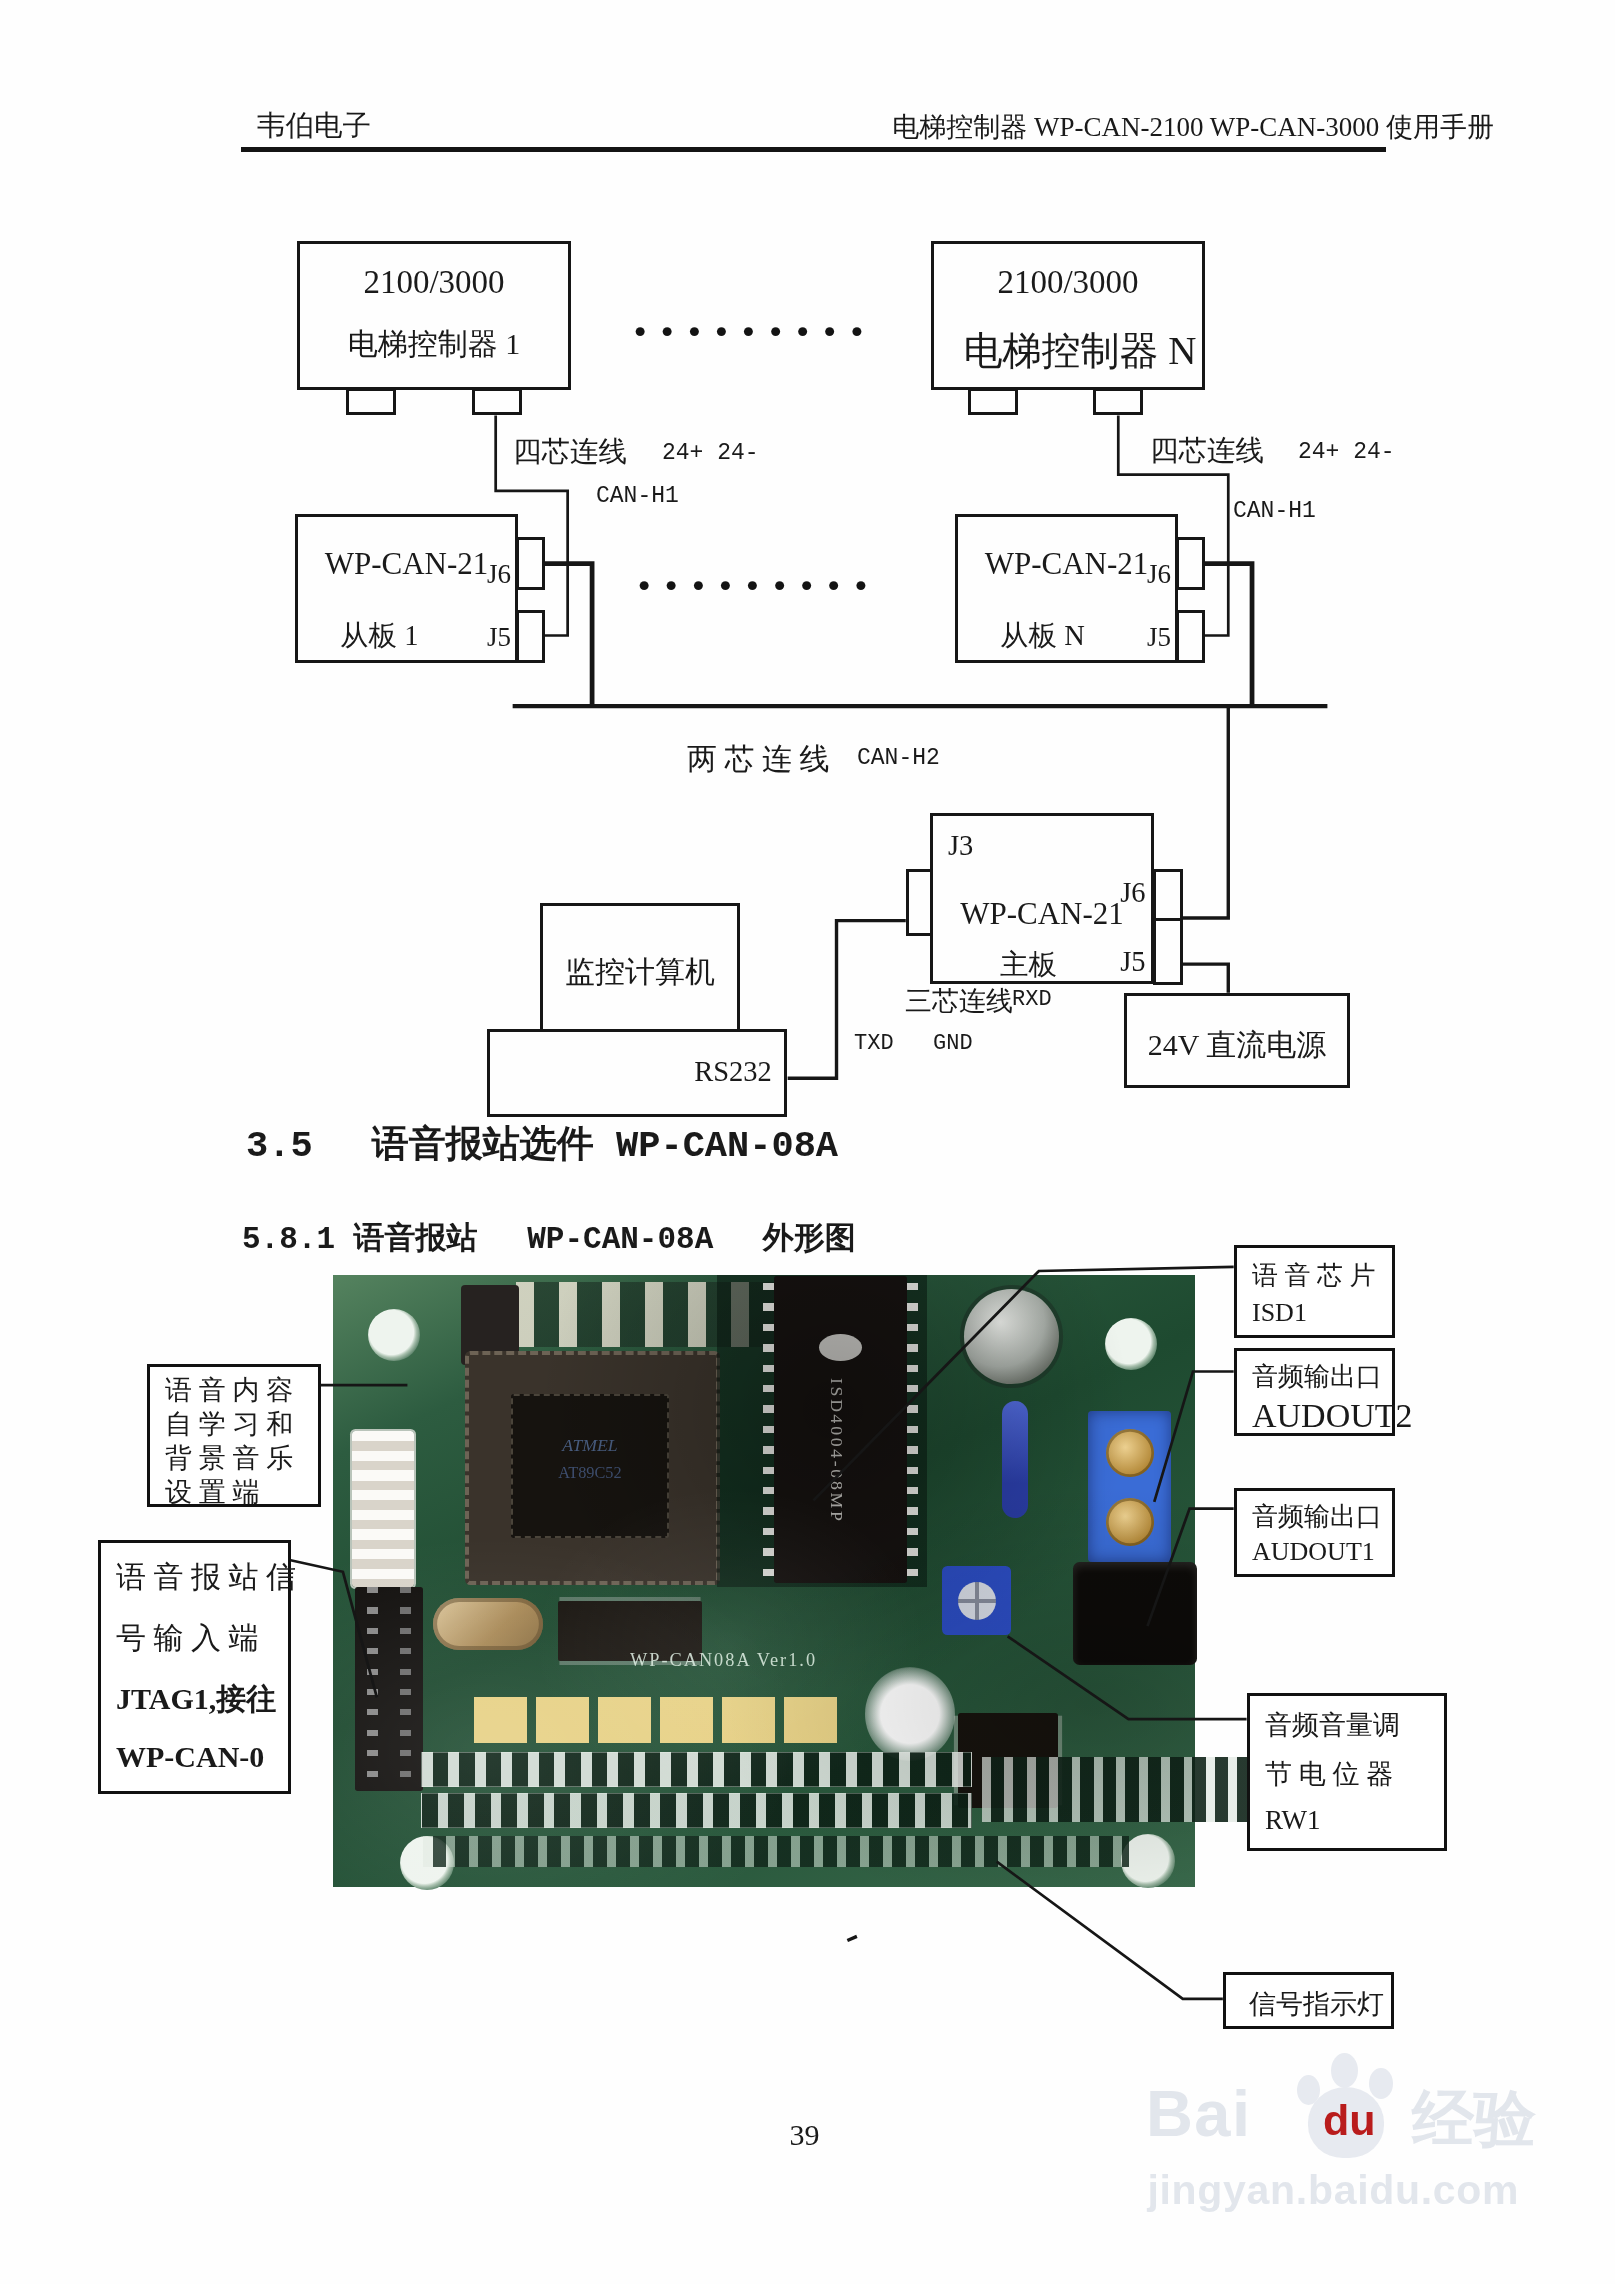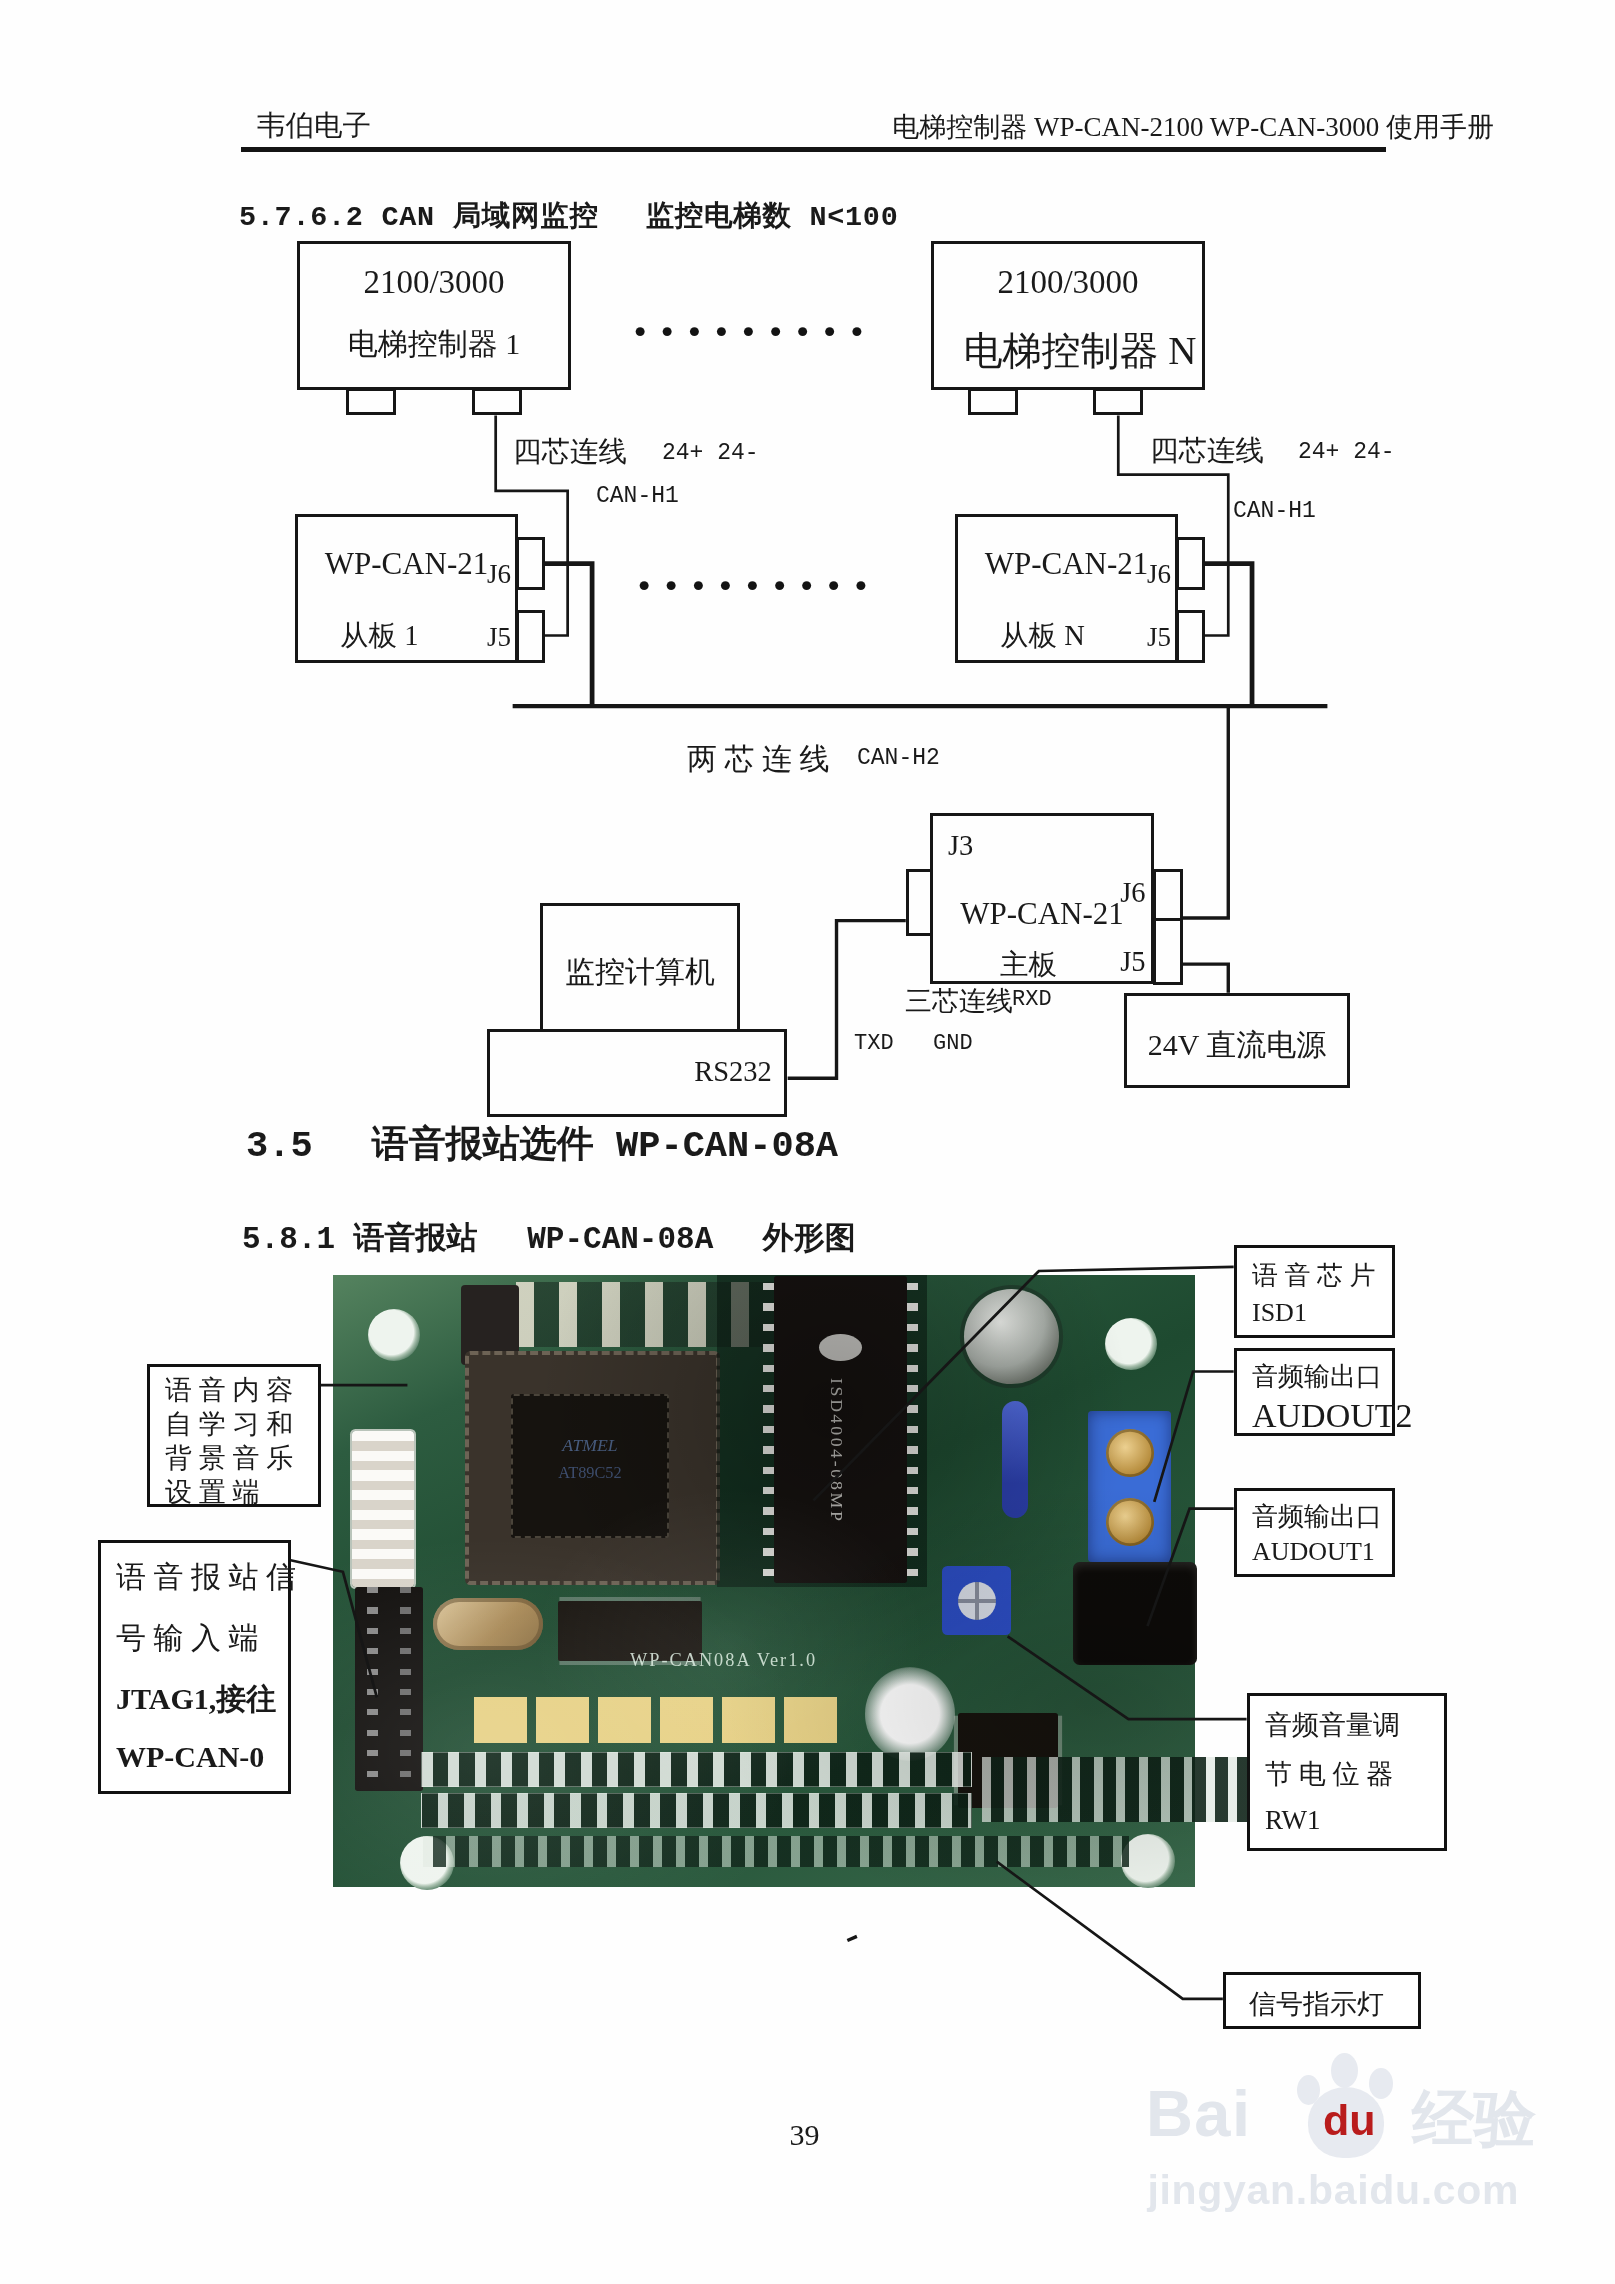--- a/index.html
+++ b/index.html
@@ -33,21 +33,20 @@
 </style>
 </head>
 <body>
 
 <div class="page">
 
   <div class="abs" style="left:257px;top:107px;font-size:28.5px;">韦伯电子</div>
   <div class="abs" style="left:679px;top:109px;width:815px;text-align:right;font-size:27px;">电梯控制器 WP-CAN-2100 WP-CAN-3000 使用手册</div>
   <div class="abs" style="left:241px;top:147px;width:1145px;height:4.8px;background:#141414;"></div>
 
-  <div class="abs mono bold" style="left:239px;top:197px;font-size:28.5px;letter-spacing:0.7px;">5.7.6.2 CAN 局域网监控　 监控电梯数 N&lt;100</div>
 
   <div class="pcb">
     <div class="hole" style="left:35px;top:34px;width:52px;height:52px;"></div>
     <div class="hole" style="left:772px;top:43px;width:52px;height:52px;"></div>
     <div class="hole" style="left:67px;top:561px;width:54px;height:54px;"></div>
     <div class="hole" style="left:788px;top:559px;width:54px;height:54px;"></div>
 
     <div class="comp" style="left:183px;top:6.8px;width:258px;height:65px;
                 background:repeating-linear-gradient(90deg, rgba(232,226,210,.85) 0 17.7px, rgba(30,50,38,.65) 17.7px 43px);"></div>
     <div class="comp" style="left:128px;top:9.5px;width:58px;height:80px;background:#262220;border-radius:4.1px;"></div>
@@ -214,21 +213,21 @@
   </div>
   <div class="cbox" style="left:1234px;top:1488px;width:161px;height:89px;z-index:2;">
     <div class="cline" style="top:8.1px;font-size:26px;">音频输出口</div>
     <div class="cline" style="top:46px;font-size:26px;">AUDOUT1</div>
   </div>
   <div class="cbox" style="left:1247px;top:1693px;width:200px;height:158px;z-index:2;">
     <div class="cline" style="top:11px;font-size:27px;">音频音量调</div>
     <div class="cline" style="top:60px;font-size:27px;">节 电 位 器</div>
     <div class="cline" style="top:109px;font-size:27px;">RW1</div>
   </div>
-  <div class="cbox" style="left:1223px;top:1972px;width:198px;height:57px;z-index:2;">
+  <div class="cbox" style="left:1223px;top:1972px;width:171px;height:57px;z-index:2;">
     <div class="cline" style="top:11px;left:23px;font-size:27px;">信号指示灯</div>
   </div>
   <div class="cbox" style="left:147px;top:1364px;width:174px;height:143px;z-index:2;">
     <div class="cline" style="top:5.4px;font-size:27px;">语 音 内 容</div>
     <div class="cline" style="top:39px;font-size:27px;">自 学 习 和</div>
     <div class="cline" style="top:73px;font-size:27px;">背 景 音 乐</div>
     <div class="cline" style="top:107px;font-size:27px;">设 置 端</div>
   </div>
   <div class="cbox" style="left:98px;top:1540px;width:193px;height:254px;z-index:2;">
     <div class="cline" style="top:13.6px;font-size:30px;">语 音 报 站 信</div>

